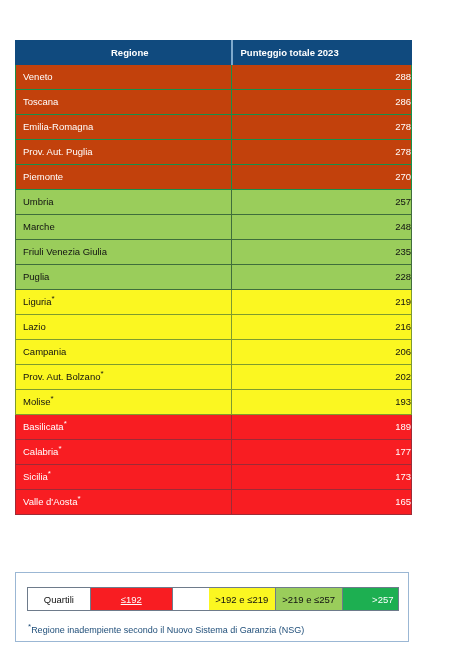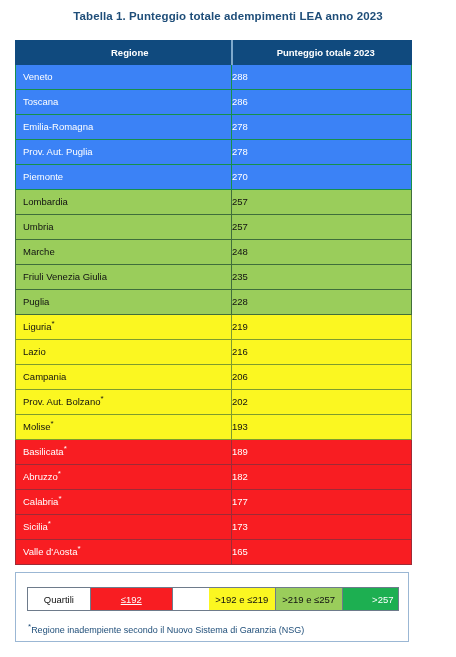--- a/index.html
+++ b/index.html
@@ -43,29 +43,29 @@
   .table thead th{
     background:#104A7E;
     color:#ffffff;
     font-weight:bold;
     border:1px solid #104A7E;
     height:23px;
     line-height:23px;
     padding-left:13px;
   }
   .table thead th.score-head{
-    text-align:center;
+    text-align:left;
     padding-left:8px;
     border-left:2px solid #7FA9CC;
   }
   .table td.score{
-    text-align:left;
+    text-align:right;
     padding-left:0;
   }
-  tr.band-dark td{background:#3b82f6;color:#ffffff;border-color:#17904A;}
+  tr.band-dark td{background:#c2410c;color:#ffffff;border-color:#17904A;}
   tr.band-light td{background:#9ACD5B;color:#111111;border-color:#3F6E3B;}
   tr.band-yellow td{background:#FBF721;color:#111111;border-color:#7E9B2E;}
   tr.band-red td{background:#F81D22;color:#ffffff;border-color:#9E2B36;}
 
   tr.band-dark td.score,tr.band-light td.score,
   tr.band-yellow td.score,tr.band-red td.score{border-left-width:1px;}
 
   .ast{font-size:8px;vertical-align:super;line-height:0;}
 
   .legend-box{
@@ -105,21 +105,20 @@
     color:#1F4E79;
     white-space:nowrap;
   }
   .footnote .ast{font-size:8px;}
 </style>
 </head>
 <body>
 
 <div class="page">
 
-  <div class="title">Tabella 1.  Punteggio totale adempimenti LEA anno 2023</div>
 
   <table class="table">
     <colgroup>
         <col class="c-region">
         <col class="c-score">
       </colgroup>
     <thead>
       <tr>
         <th>Regione</th>
         <th class="score-head">Punteggio totale 2023</th>
@@ -140,24 +139,20 @@
         </tr>
         <tr class="band-dark">
           <td>Prov. Aut. Puglia</td>
           <td class="score">278</td>
         </tr>
         <tr class="band-dark">
           <td>Piemonte</td>
           <td class="score">270</td>
         </tr>
         <tr class="band-light">
-          <td>Lombardia</td>
-          <td class="score">257</td>
-        </tr>
-        <tr class="band-light">
           <td>Umbria</td>
           <td class="score">257</td>
         </tr>
         <tr class="band-light">
           <td>Marche</td>
           <td class="score">248</td>
         </tr>
         <tr class="band-light">
           <td>Friuli Venezia Giulia</td>
           <td class="score">235</td>
@@ -182,24 +177,20 @@
           <td>Prov. Aut. Bolzano<span class="ast">*</span></td>
           <td class="score">202</td>
         </tr>
         <tr class="band-yellow">
           <td>Molise<span class="ast">*</span></td>
           <td class="score">193</td>
         </tr>
         <tr class="band-red">
           <td>Basilicata<span class="ast">*</span></td>
           <td class="score">189</td>
-        </tr>
-        <tr class="band-red">
-          <td>Abruzzo<span class="ast">*</span></td>
-          <td class="score">182</td>
         </tr>
         <tr class="band-red">
           <td>Calabria<span class="ast">*</span></td>
           <td class="score">177</td>
         </tr>
         <tr class="band-red">
           <td>Sicilia<span class="ast">*</span></td>
           <td class="score">173</td>
         </tr>
         <tr class="band-red">

